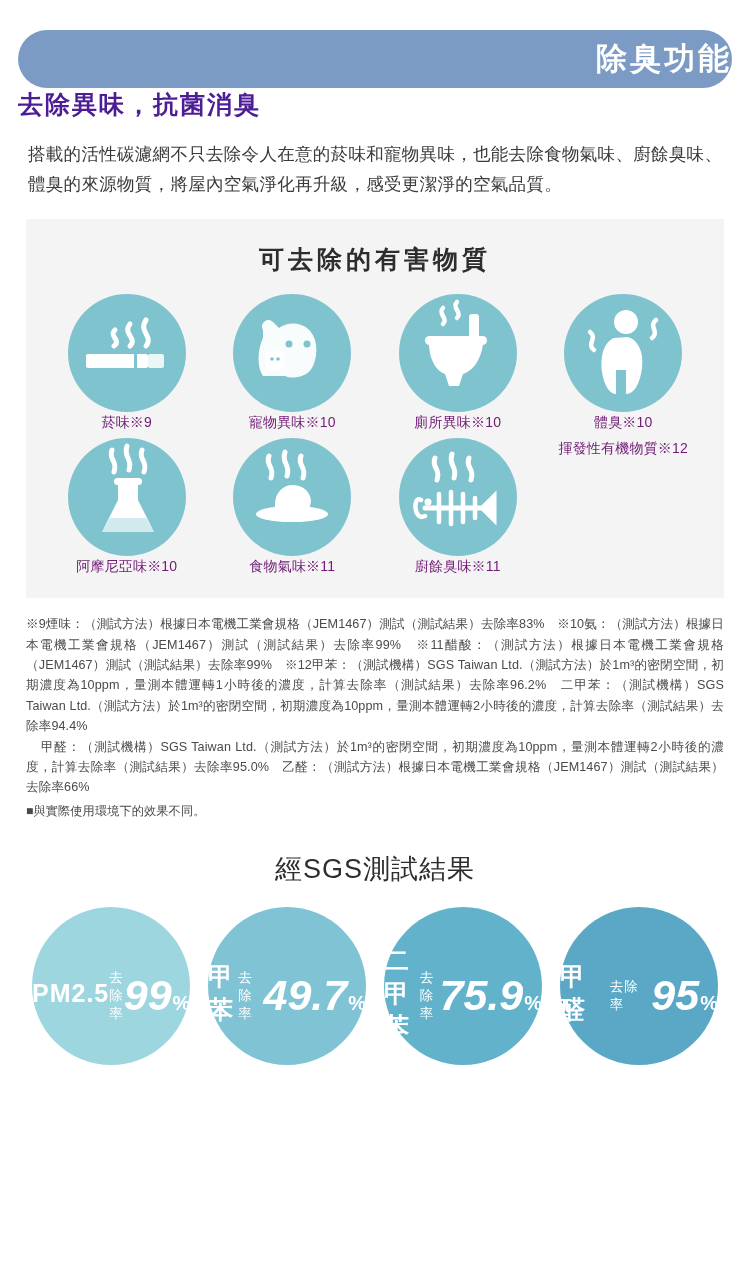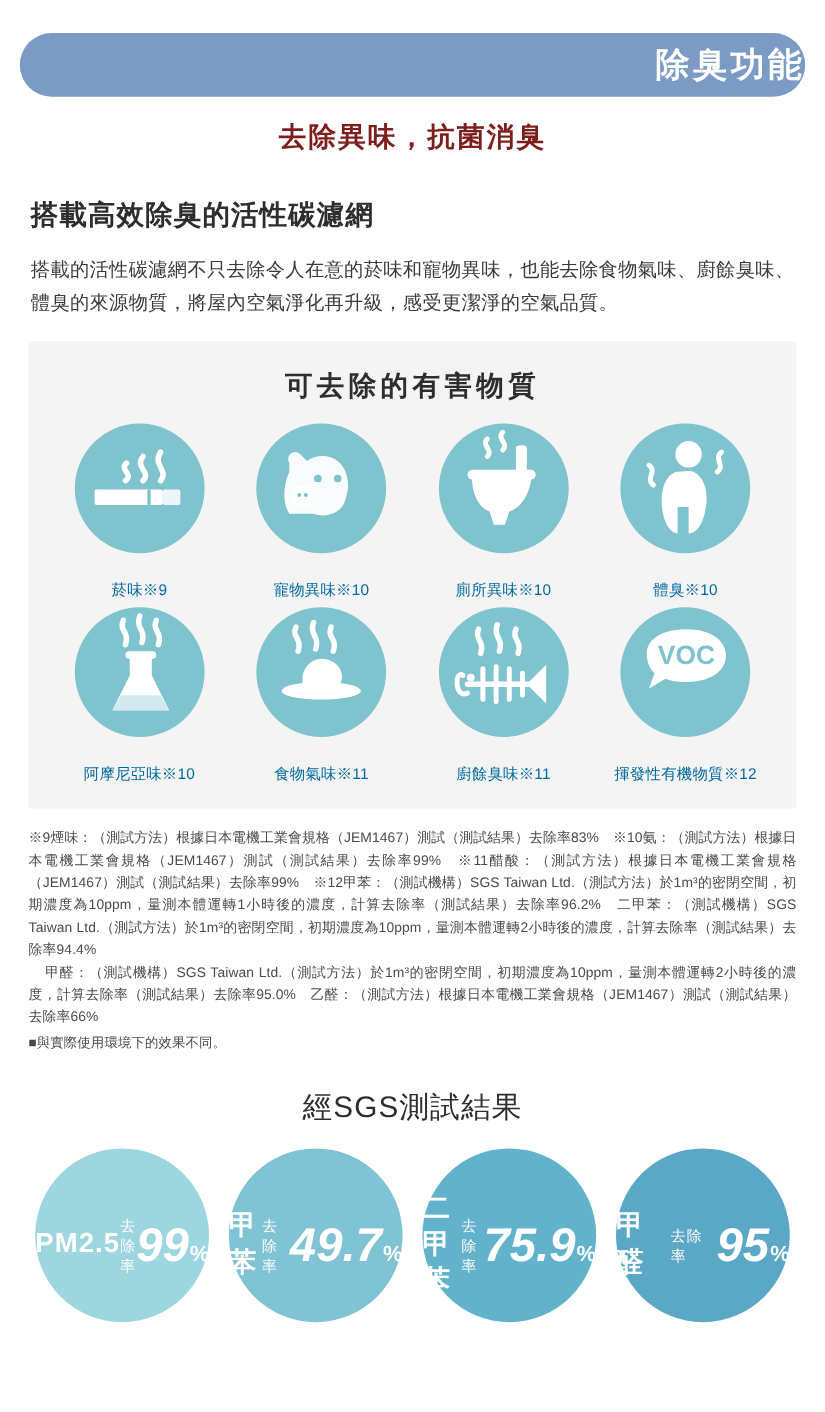--- a/index.html
+++ b/index.html
@@ -29,23 +29,22 @@
     align-items: center;
     justify-content: flex-end;
   }
   .banner-title {
     color: #ffffff;
     font-size: 31px;
     font-weight: bold;
     letter-spacing: 3px;
   }
   .subtitle {
-    margin-top: 20px;
-    text-align: center;
-    color: #7f1d1d;
+    text-align: left;
+    color: #4c1d95;
     font-size: 25px;
     font-weight: bold;
     letter-spacing: 2px;
   }
 
   
   .section-head {
     margin: 38px 0 0 10px;
     font-size: 25px;
     font-weight: bold;
@@ -89,23 +88,23 @@
     height: 118px;
     border-radius: 50%;
     background: #7fc3cf;
     display: flex;
     align-items: center;
     justify-content: center;
     position: relative;
     overflow: hidden;
   }
   .icon-label {
-    margin-top: 25px;
+    margin-top: 2px;
     font-size: 14px;
-    color: #0369a1;
+    color: #701a75;
     letter-spacing: 0.2px;
     white-space: nowrap;
   }
 
   
   .notes {
     margin: 16px 8px 0 8px;
     font-size: 12.6px;
     line-height: 1.62;
     color: #4a4a4a;
@@ -155,21 +154,20 @@
 </head>
 <body>
 
 <div class="page">
 
   <div class="banner">
     <span class="banner-title">除臭功能</span>
   </div>
   <div class="subtitle">去除異味，抗菌消臭</div>
 
-  <h2 class="section-head">搭載高效除臭的活性碳濾網</h2>
   <p class="intro">搭載的活性碳濾網不只去除令人在意的菸味和寵物異味，也能去除食物氣味、廚餘臭味、體臭的來源物質，將屋內空氣淨化再升級，感受更潔淨的空氣品質。</p>
 
   <div class="panel">
     <div class="panel-title">可去除的有害物質</div>
 
     <div class="icon-grid">
 
       <div class="icon-cell">
         <div class="circ">
           <svg width="118" height="118" viewBox="0 0 118 118">
@@ -276,26 +274,20 @@
               <path d="M82 70 L96 56 L96 84 Z" fill="#ffffff" stroke-width="3"></path>
               <circle cx="29" cy="64" r="3.5" fill="#ffffff" stroke="none"></circle>
               <path d="M22 62 C14 56, 14 84, 26 78" stroke-width="4.5"></path>
             </g>
           </svg>
         </div>
         <div class="icon-label">廚餘臭味※11</div>
       </div>
 
       <div class="icon-cell">
-        <div class="circ">
-          <svg width="118" height="118" viewBox="0 0 118 118">
-            <path d="M24 42 C24 28, 40 20, 60 20 C82 20, 96 30, 96 44 C96 58, 82 68, 60 68 C52 68, 46 67, 41 65 L26 74 L31 60 C26 55, 24 49, 24 42 Z" fill="#ffffff"></path>
-            <text x="60" y="52" font-family="Liberation Sans, sans-serif" font-size="24" font-weight="bold" fill="#7fc3cf" text-anchor="middle">VOC</text>
-          </svg>
-        </div>
         <div class="icon-label">揮發性有機物質※12</div>
       </div>
 
     </div>
   </div>
 
   <div class="notes">
     <span>※9煙味：（測試方法）根據日本電機工業會規格（JEM1467）測試（測試結果）去除率83%　※10氨：（測試方法）根據日本電機工業會規格（JEM1467）測試（測試結果）去除率99%　※11醋酸：（測試方法）根據日本電機工業會規格（JEM1467）測試（測試結果）去除率99%　※12甲苯：（測試機構）SGS Taiwan Ltd.（測試方法）於1m³的密閉空間，初期濃度為10ppm，量測本體運轉1小時後的濃度，計算去除率（測試結果）去除率96.2%　二甲苯：（測試機構）SGS Taiwan Ltd.（測試方法）於1m³的密閉空間，初期濃度為10ppm，量測本體運轉2小時後的濃度，計算去除率（測試結果）去除率94.4%</span>
     <span class="indent">甲醛：（測試機構）SGS Taiwan Ltd.（測試方法）於1m³的密閉空間，初期濃度為10ppm，量測本體運轉2小時後的濃度，計算去除率（測試結果）去除率95.0%　乙醛：（測試方法）根據日本電機工業會規格（JEM1467）測試（測試結果）去除率66%</span>
   </div>

